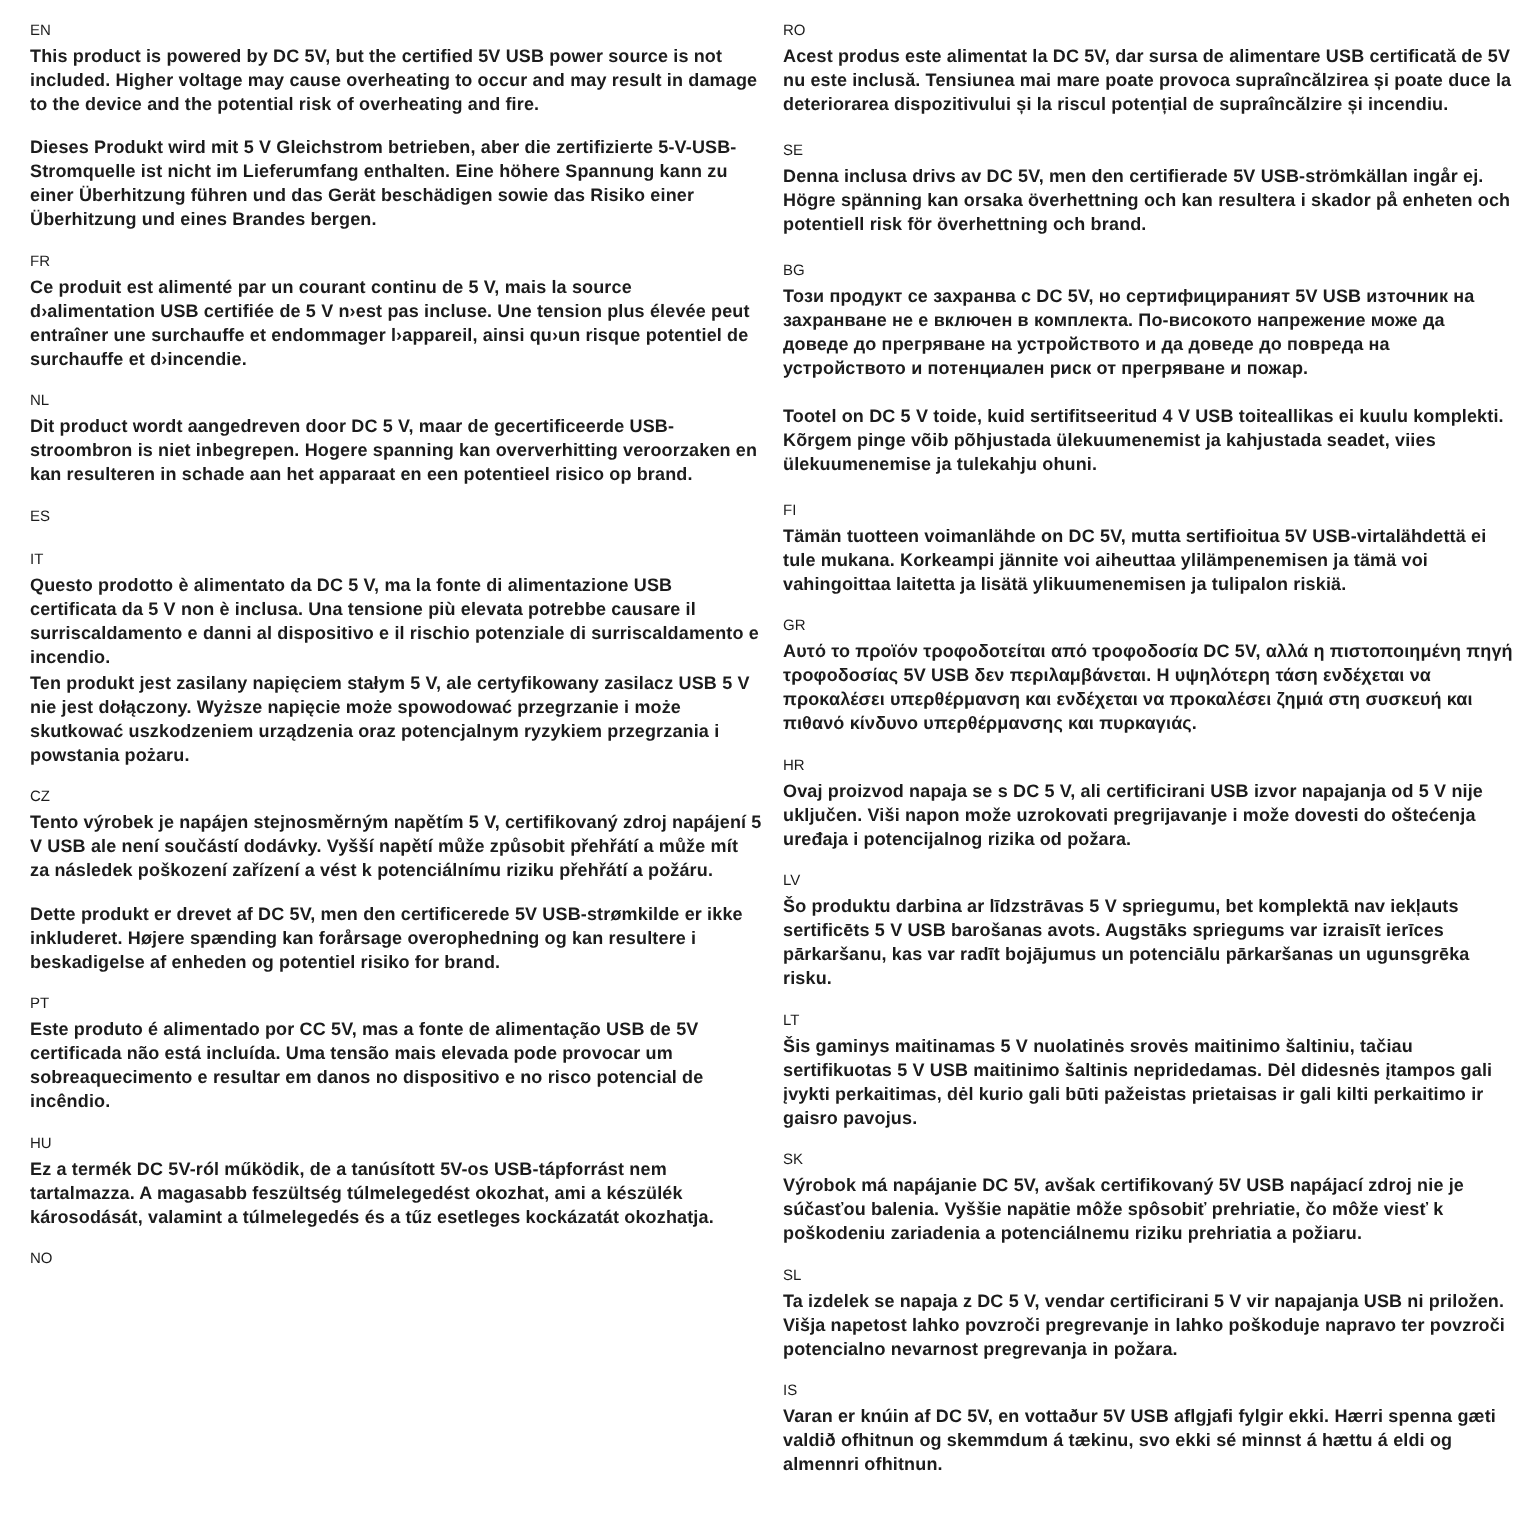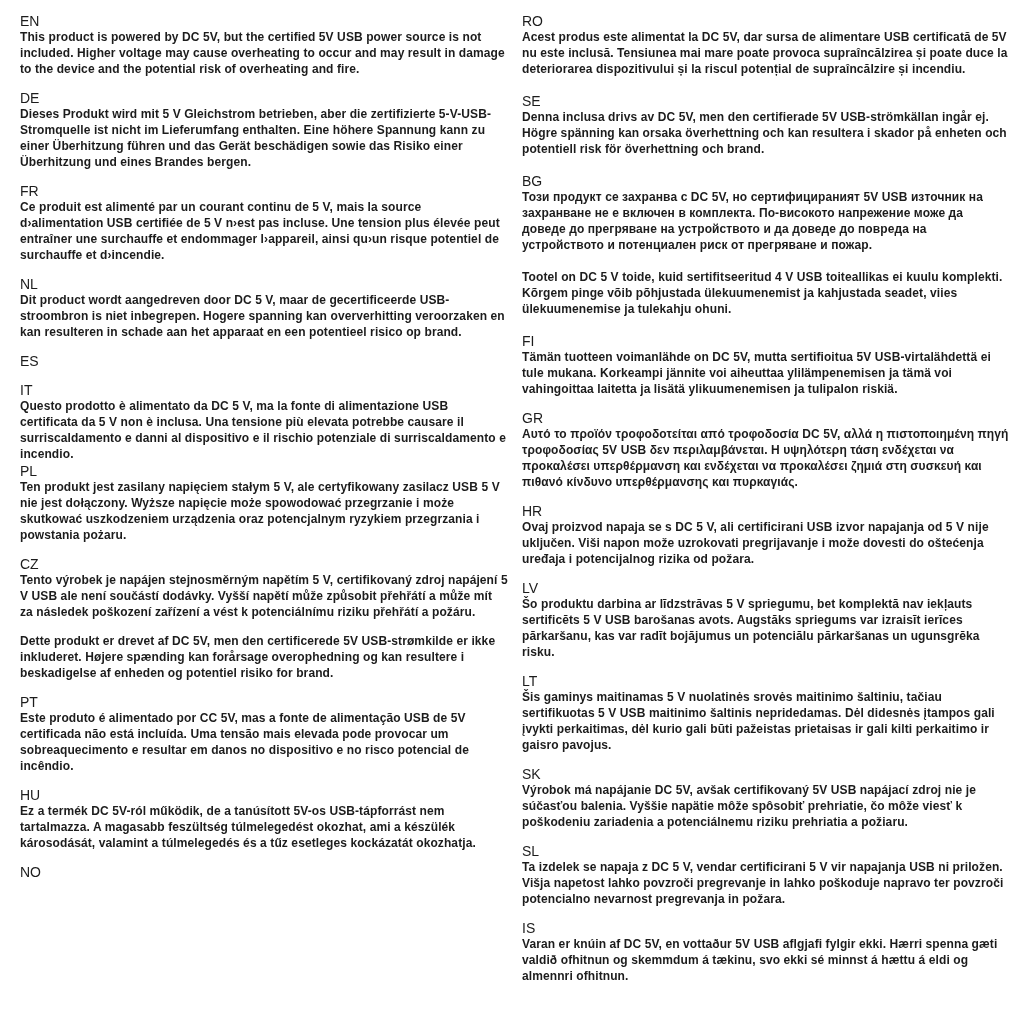--- a/index.html
+++ b/index.html
@@ -24,21 +24,21 @@
     gap: 14px;
   }
   .column {
     width: 488px;
     flex: 0 0 488px;
   }
   .lang-section {
     margin: 0 0 13px 0;
   }
   .lang-code {
-    font-size: 14px;
+    font-size: 10px;
     font-weight: 400;
     line-height: 16px;
     margin: 0;
     padding: 0;
   }
   .lang-text {
     font-size: 12px;
     font-weight: 700;
     line-height: 16px;
     margin: 0;
@@ -55,40 +55,38 @@
 </head>
 <body>
 
 <div class="page" data-name="multilingual-safety-notice-page">
   <div class="column" data-name="column-left">
       <section class="lang-section" data-name="language-section-en">
         <h2 class="lang-code" data-name="language-code-en">EN</h2>
         <p class="lang-text" data-name="language-text-en">This product is powered by DC 5V, but the certified 5V USB power source is not included. Higher voltage may cause overheating to occur and may result in damage to the device and the potential risk of overheating and fire.</p>
       </section>
       <section class="lang-section" data-name="language-section-de">
-        <h2 class="lang-code" data-name="language-code-de">DE</h2>
         <p class="lang-text" data-name="language-text-de">Dieses Produkt wird mit 5 V Gleichstrom betrieben, aber die zertifizierte 5-V-USB-Stromquelle ist nicht im Lieferumfang enthalten. Eine höhere Spannung kann zu einer Überhitzung führen und das Gerät beschädigen sowie das Risiko einer Überhitzung und eines Brandes bergen.</p>
       </section>
       <section class="lang-section" data-name="language-section-fr">
         <h2 class="lang-code" data-name="language-code-fr">FR</h2>
         <p class="lang-text" data-name="language-text-fr">Ce produit est alimenté par un courant continu de 5 V, mais la source d›alimentation USB certifiée de 5 V n›est pas incluse. Une tension plus élevée peut entraîner une surchauffe et endommager l›appareil, ainsi qu›un risque potentiel de surchauffe et d›incendie.</p>
       </section>
       <section class="lang-section" data-name="language-section-nl">
         <h2 class="lang-code" data-name="language-code-nl">NL</h2>
         <p class="lang-text" data-name="language-text-nl">Dit product wordt aangedreven door DC 5 V, maar de gecertificeerde USB-stroombron is niet inbegrepen. Hogere spanning kan oververhitting veroorzaken en kan resulteren in schade aan het apparaat en een potentieel risico op brand.</p>
       </section>
       <section class="lang-section" data-name="language-section-es">
         <h2 class="lang-code" data-name="language-code-es">ES</h2>
       </section>
       <section class="lang-section" data-name="language-section-it">
         <h2 class="lang-code" data-name="language-code-it">IT</h2>
         <p class="lang-text" data-name="language-text-it">Questo prodotto è alimentato da DC 5 V, ma la fonte di alimentazione USB certificata da 5 V non è inclusa. Una tensione più elevata potrebbe causare il surriscaldamento e danni al dispositivo e il rischio potenziale di surriscaldamento e incendio.</p>
       </section>
       <section class="lang-section" data-name="language-section-pl">
-        <h2 class="lang-code" data-name="language-code-pl">PL</h2>
         <p class="lang-text" data-name="language-text-pl">Ten produkt jest zasilany napięciem stałym 5 V, ale certyfikowany zasilacz USB 5 V nie jest dołączony. Wyższe napięcie może spowodować przegrzanie i może skutkować uszkodzeniem urządzenia oraz potencjalnym ryzykiem przegrzania i powstania pożaru.</p>
       </section>
       <section class="lang-section" data-name="language-section-cz">
         <h2 class="lang-code" data-name="language-code-cz">CZ</h2>
         <p class="lang-text" data-name="language-text-cz">Tento výrobek je napájen stejnosměrným napětím 5 V, certifikovaný zdroj napájení 5 V USB ale není součástí dodávky. Vyšší napětí může způsobit přehřátí a může mít za následek poškození zařízení a vést k potenciálnímu riziku přehřátí a požáru.</p>
       </section>
       <section class="lang-section" data-name="language-section-dk">
         <p class="lang-text" data-name="language-text-dk">Dette produkt er drevet af DC 5V, men den certificerede 5V USB-strømkilde er ikke inkluderet. Højere spænding kan forårsage overophedning og kan resultere i beskadigelse af enheden og potentiel risiko for brand.</p>
       </section>
       <section class="lang-section" data-name="language-section-pt">

